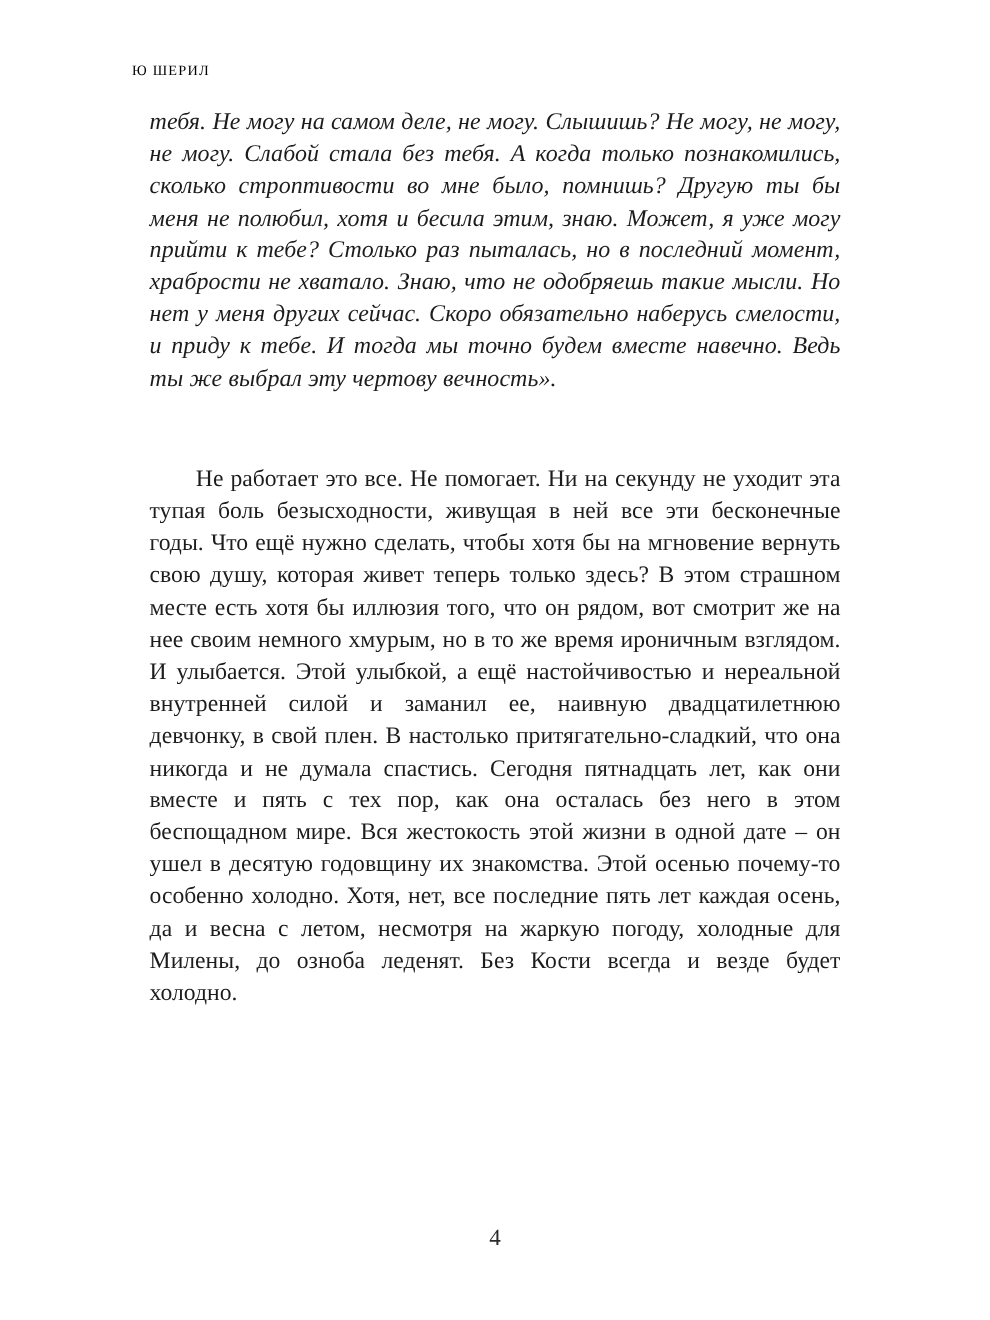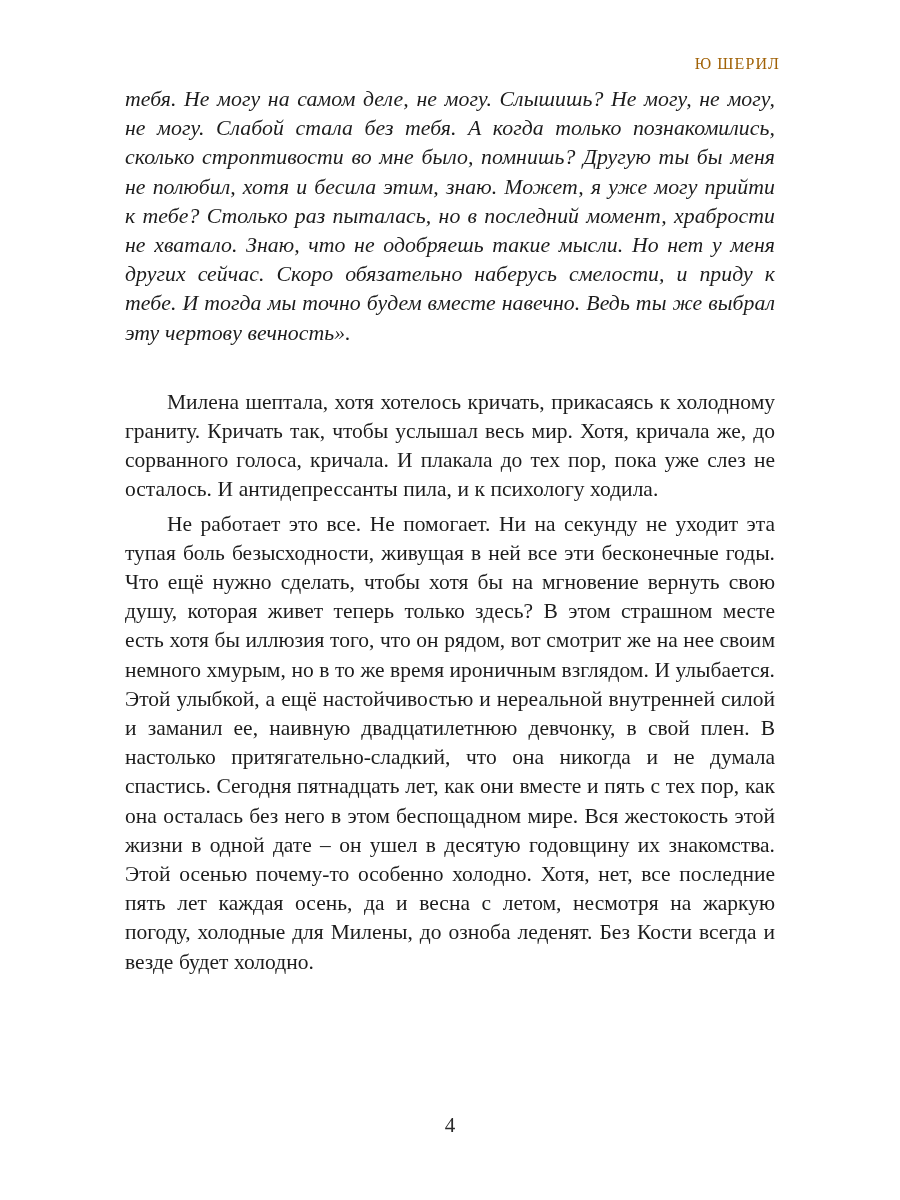--- a/index.html
+++ b/index.html
@@ -23,38 +23,37 @@
     background: #ffffff;
     box-sizing: border-box;
   }
 
   
   .running-head {
     position: absolute;
     left: 120px;
     top: 52px;
     width: 660px;
-    font-size: 16px;
+    font-size: 13px;
     line-height: 24px;
     letter-spacing: 1.1px;
-    color: #a16207;
+    color: #000000;
     white-space: nowrap;
-    text-align: right;
   }
 
   
   .text-column {
     position: absolute;
     left: 120px;
     top: 80px;
     width: 660px;
   }
 
   .para {
-    margin: 5px;
+    margin: 16px;
     font-size: 21.5px;
     line-height: 29.2px;
     text-align: justify;
     text-justify: inter-word;
     hyphens: none;
     word-spacing: 0.2px;
   }
 
   
   .para.italic {
@@ -91,21 +90,20 @@
 <div class="page">
 
   <div class="running-head">Ю ШЕРИЛ</div>
 
   <div class="text-column">
 
     <p class="para italic">тебя. Не могу на самом деле, не могу. Слышишь? Не могу, не могу, не могу. Слабой стала без тебя. А когда только познакомились, сколько строптивости во мне было, помнишь? Другую ты бы меня не полюбил, хотя и бесила этим, знаю. Может, я уже могу прийти к тебе? Столько раз пыталась, но в последний момент, храбрости не хватало. Знаю, что не одобряешь такие мысли. Но нет у меня других сейчас. Скоро обязательно наберусь смелости, и приду к тебе. И тогда мы точно будем вместе навечно. Ведь ты же выбрал эту чертову вечность».</p>
 
     <div class="block-gap"></div>
 
-    <p class="para body">Милена шептала, хотя хотелось кричать, прикасаясь к холодному граниту. Кричать так, чтобы услышал весь мир. Хотя, кричала же, до сорванного голоса, кричала. И плакала до тех пор, пока уже слез не осталось. И антидепрессанты пила, и к психологу ходила.</p>
 
     <p class="para body">Не работает это все. Не помогает. Ни на секунду не уходит эта тупая боль безысходности, живущая в ней все эти бесконечные годы. Что ещё нужно сделать, чтобы хотя бы на мгновение вернуть свою душу, которая живет теперь только здесь? В этом страшном месте есть хотя бы иллюзия того, что он рядом, вот смотрит же на нее своим немного хмурым, но в то же время ироничным взглядом. И улыбается. Этой улыбкой, а ещё настойчивостью и нереальной внутренней силой и заманил ее, наивную двадцатилетнюю девчонку, в свой плен. В настолько притягательно-сладкий, что она никогда и не думала спастись. Сегодня пятнадцать лет, как они вместе и пять с тех пор, как она осталась без него в этом беспощадном мире. Вся жестокость этой жизни в одной дате – он ушел в десятую годовщину их знакомства. Этой осенью почему-то особенно холодно. Хотя, нет, все последние пять лет каждая осень, да и весна с летом, несмотря на жаркую погоду, холодные для Милены, до озноба леденят. Без Кости всегда и везде будет холодно.</p>
 
 
   </div>
 
   <div class="folio">4</div>
 
 </div>
 

